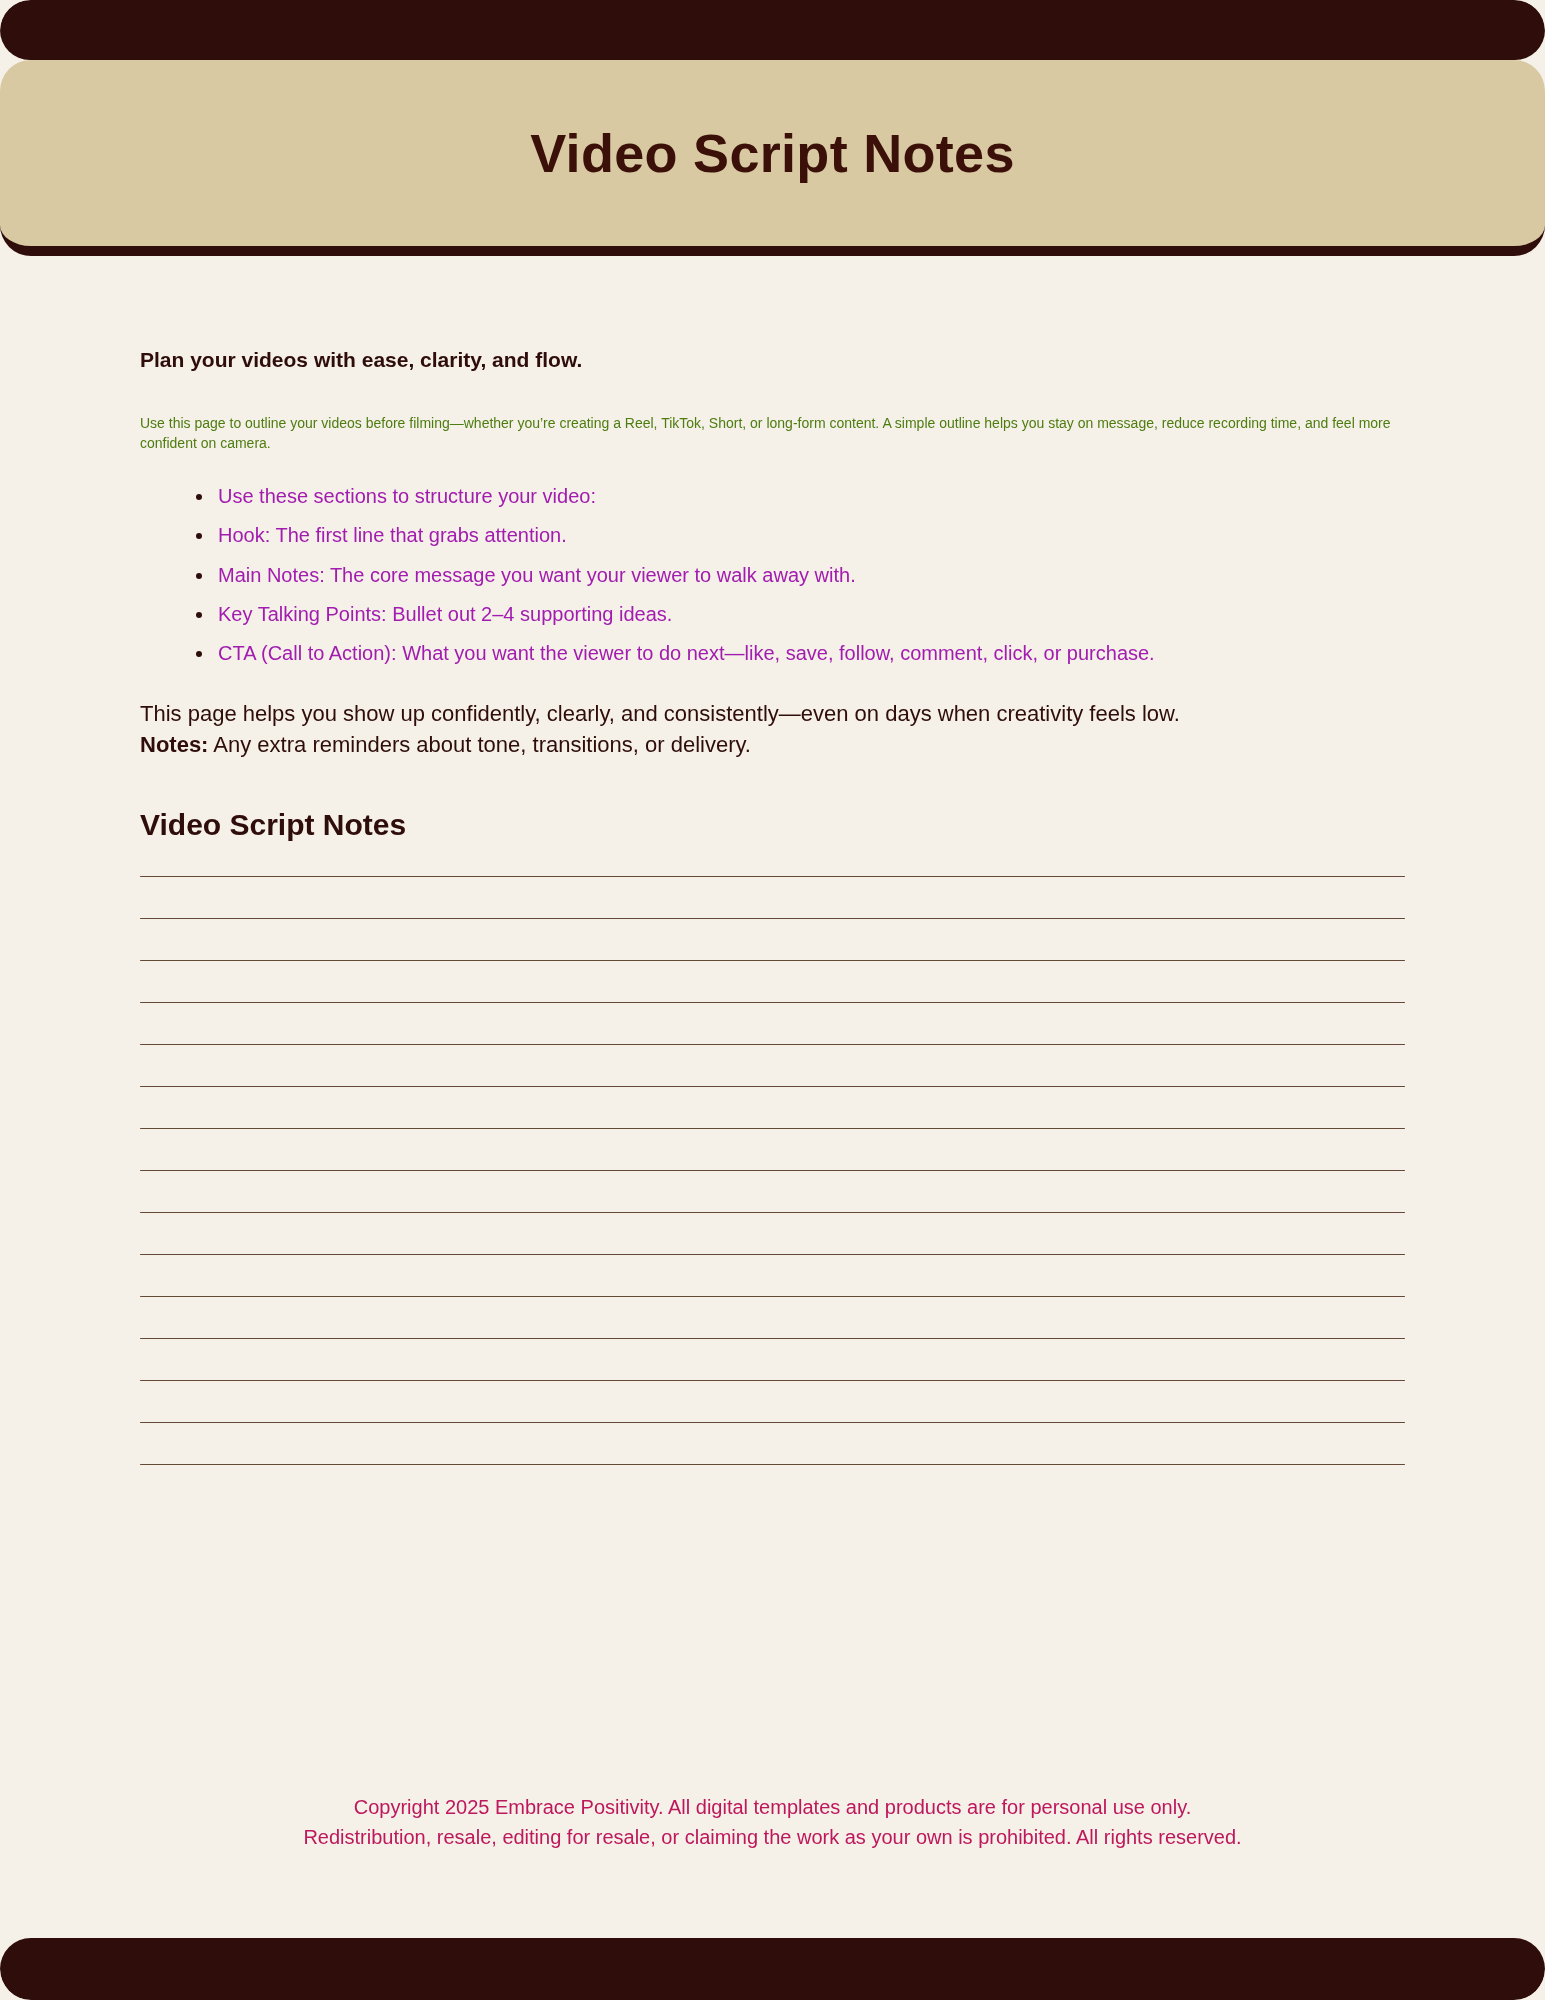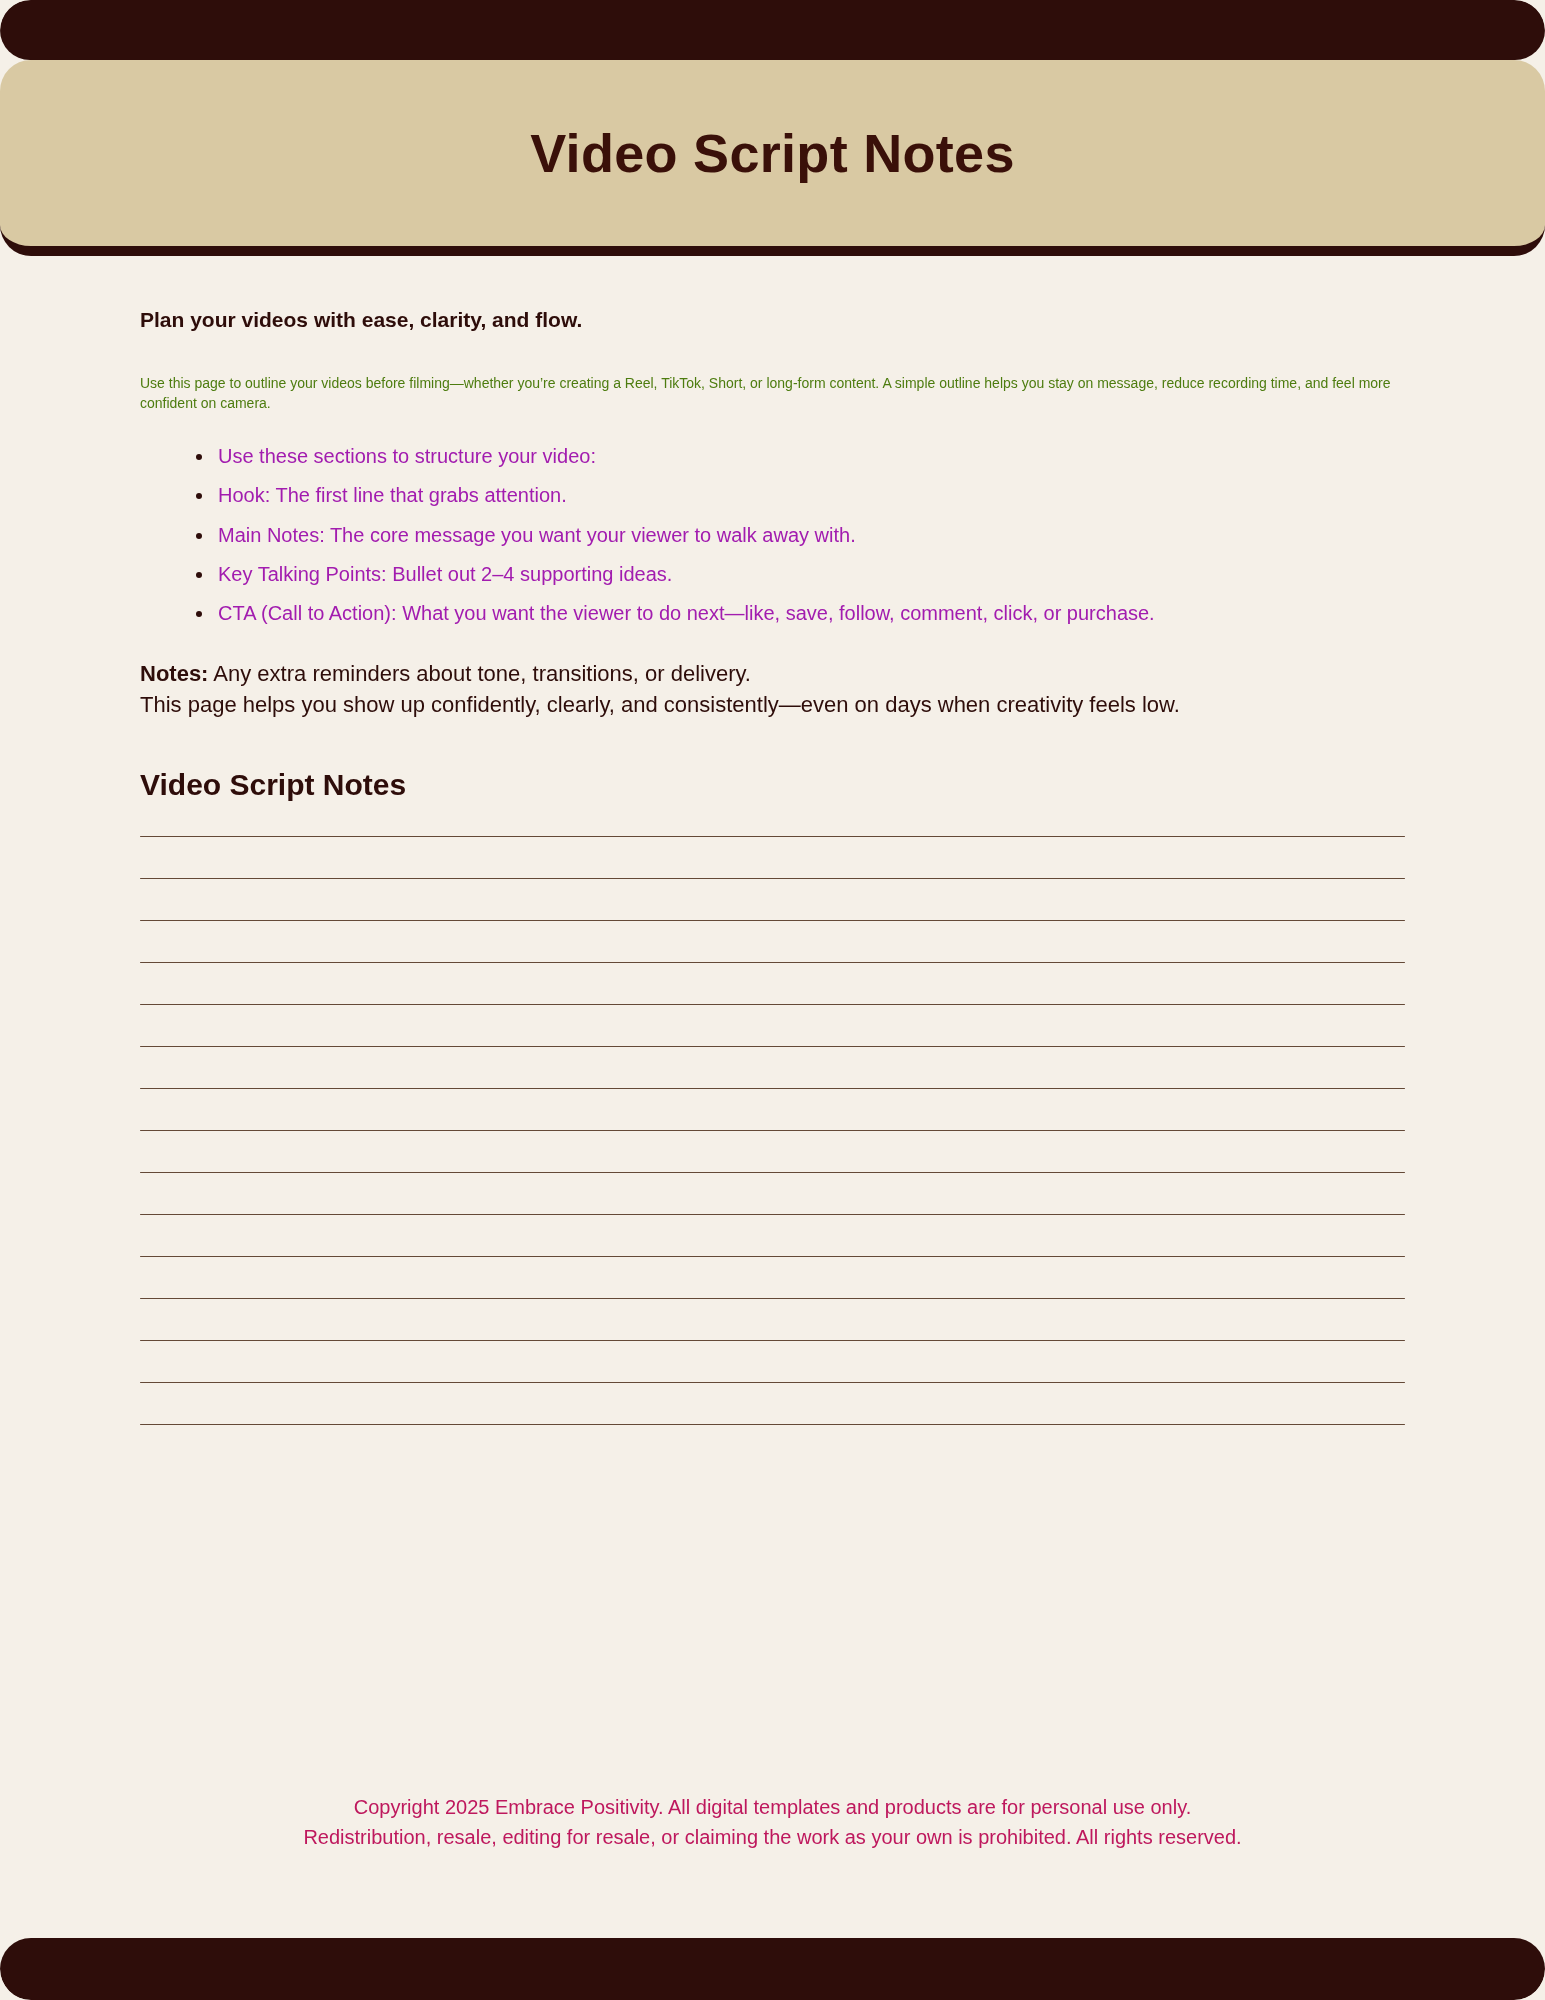--- a/index.html
+++ b/index.html
@@ -41,20 +41,21 @@
     font-size: 54px;
     font-weight: bold;
     color: #3a1009;
     letter-spacing: 0.3px;
     margin: 0;
   }
   .content {
     flex: 1 1 auto;
     padding: 52px 140px 0 140px;
     position: relative;
+    margin-top: 40px;
   }
   .lead-bold {
     font-size: 21px;
     font-weight: bold;
     margin: 0 0 42px 0;
     color: #2e0d0a;
   }
   .para {
     font-size: 14px;
     line-height: 1.42;
@@ -145,22 +146,22 @@
 
     <ul class="sections">
       <li>Use these sections to structure your video:</li>
       <li>Hook:  The first line that grabs attention.</li>
       <li>Main Notes:   The core message you want your viewer to walk away with.</li>
       <li>Key Talking Points:  Bullet out 2–4 supporting ideas.</li>
       <li>CTA (Call to Action): What you want the viewer to do next—like, save, follow, comment, click, or purchase.</li>
     </ul>
 
     <div class="notes-block">
+      <div class="notes-line">This page helps you show up confidently, clearly, and consistently—even on days when creativity feels low.</div>
       <div class="notes-line"><b>Notes:</b><span>  Any extra reminders about tone, transitions, or delivery.</span></div>
-      <div class="notes-line">This page helps you show up confidently, clearly, and consistently—even on days when creativity feels low.</div>
     </div>
 
     <h2 class="section-heading">Video Script Notes</h2>
 
     <div class="rules">
       <div class="rule"></div>
       <div class="rule"></div>
       <div class="rule"></div>
       <div class="rule"></div>
       <div class="rule"></div>

